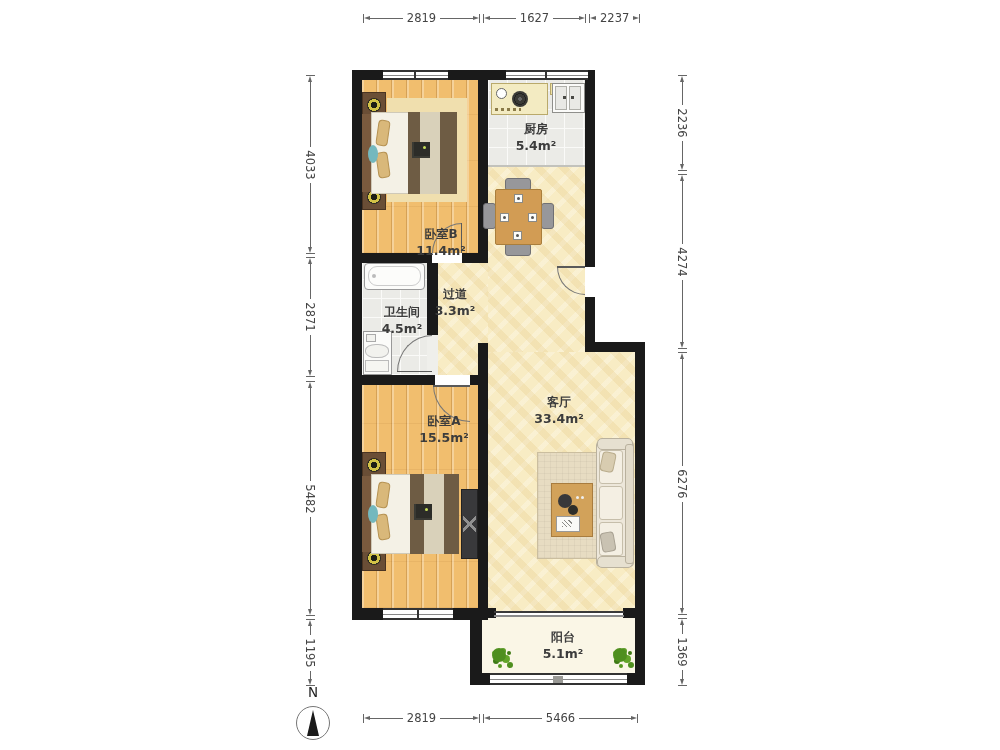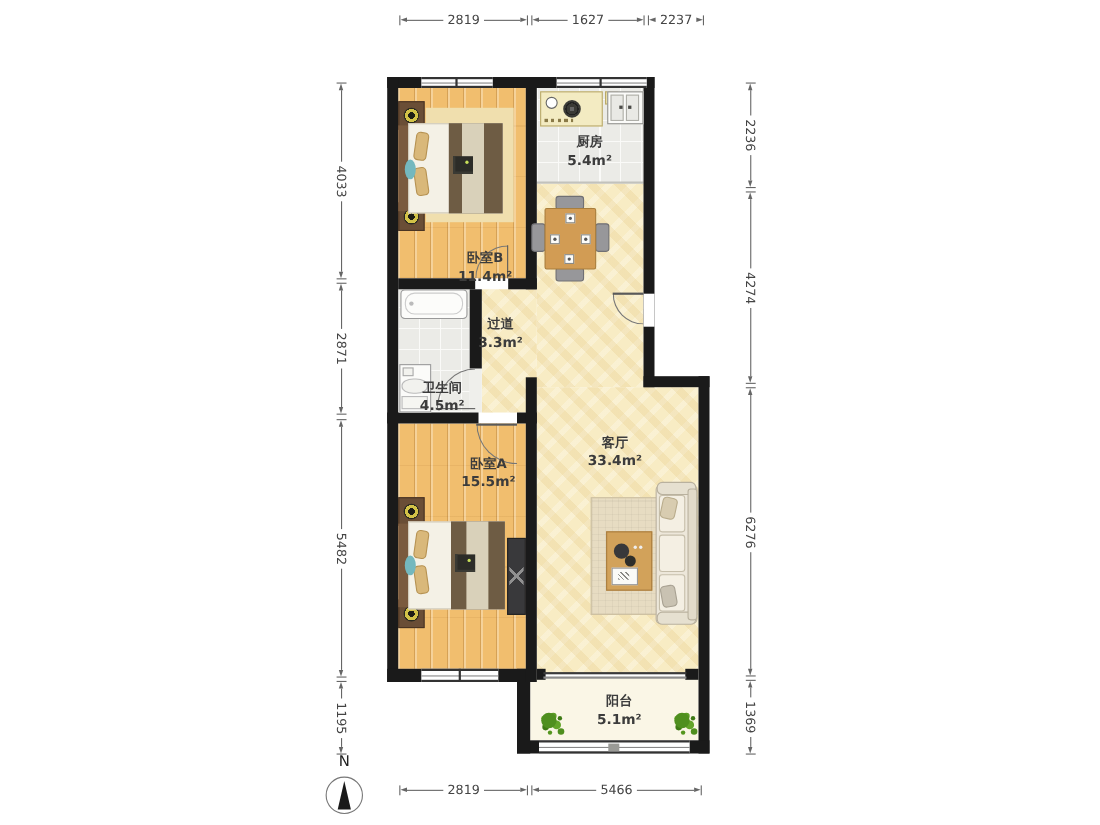--- a/index.html
+++ b/index.html
@@ -204,21 +204,21 @@
     <div class="rarea">11.4m²</div>
   </div>
   <div class="rlabel" style="left:491px;top:121px;width:90px;">
     <div class="rname">厨房</div>
     <div class="rarea">5.4m²</div>
   </div>
   <div class="rlabel" style="left:410px;top:286px;width:90px;">
     <div class="rname">过道</div>
     <div class="rarea">3.3m²</div>
   </div>
-  <div class="rlabel" style="left:357px;top:304px;width:90px;margin-top:40px;">
+  <div class="rlabel" style="left:357px;top:304px;width:90px;">
     <div class="rname">卫生间</div>
     <div class="rarea">4.5m²</div>
   </div>
   <div class="rlabel" style="left:399px;top:413px;width:90px;">
     <div class="rname">卧室A</div>
     <div class="rarea">15.5m²</div>
   </div>
   <div class="rlabel" style="left:514px;top:394px;width:90px;">
     <div class="rname">客厅</div>
     <div class="rarea">33.4m²</div>

